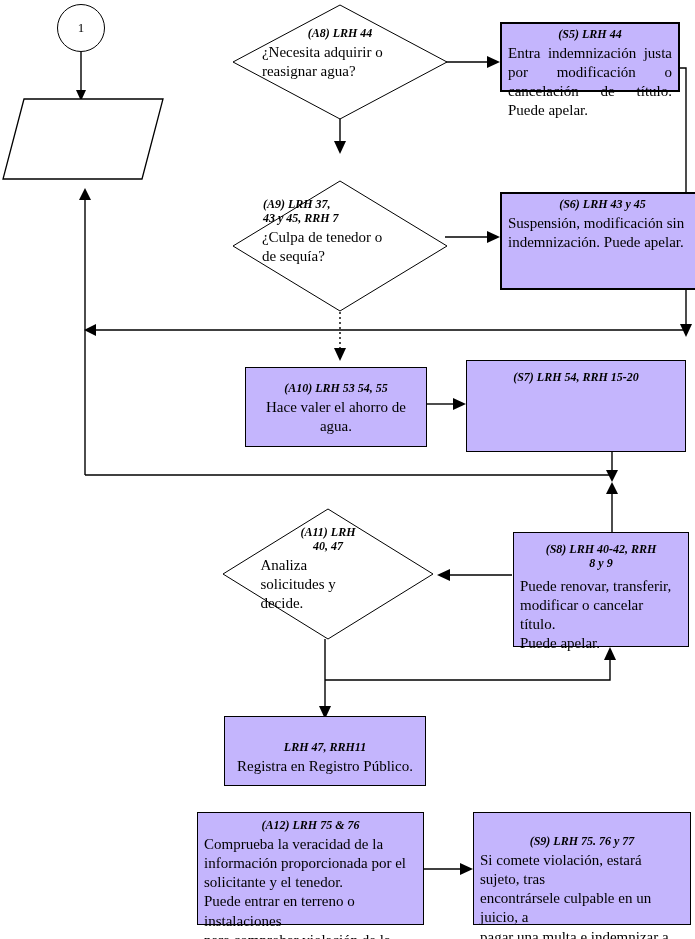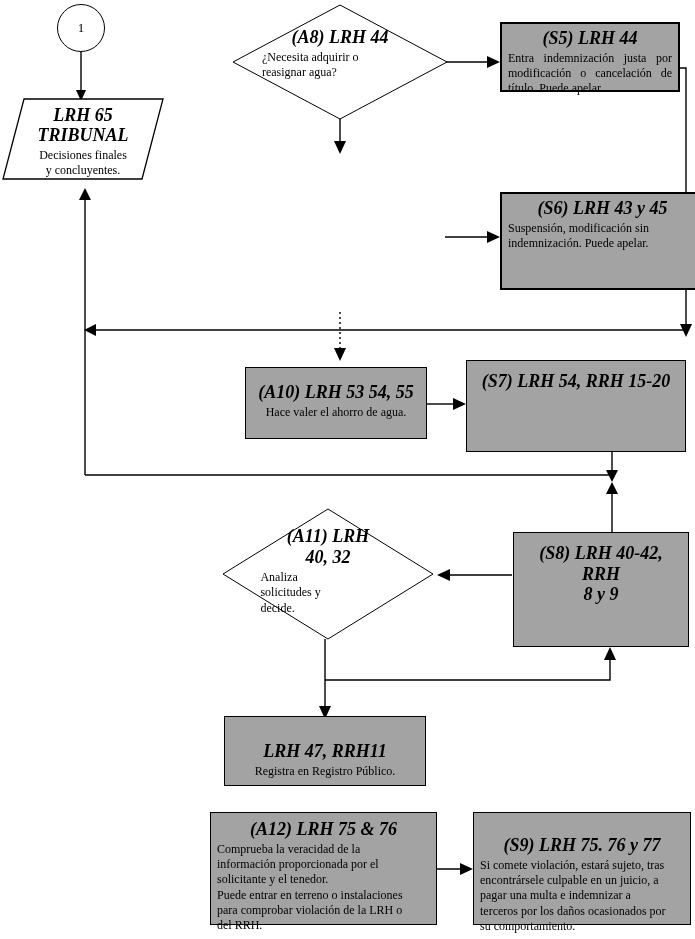--- a/index.html
+++ b/index.html
@@ -10,21 +10,21 @@
     font-family:"Liberation Serif", serif;
     color:#000000;
     overflow:hidden;
   }
   #edges{position:absolute;left:0;top:0;width:695px;height:939px;}
   .node{position:absolute;box-sizing:border-box;}
 
   
   .rect{
     border:1px solid #000;
-    background:#a3a3a3;
+    background:#c4b5fd;
     padding:4px 6px;
   }
   .rect.thick{border:2px solid #000;}
 
   
   .diamond{background:transparent;}
   .diamond .dshape{
     position:absolute;left:0;top:0;width:100%;height:100%;
   }
   .diamond .dcontent{
@@ -43,25 +43,25 @@
 
   
   .circle{
     border:1px solid #000;border-radius:50%;background:#fff;
     display:flex;align-items:center;justify-content:center;
   }
   .circle .ctext{font-size:13px;font-style:normal;}
 
   .ttl{
     font-weight:bold;font-style:italic;
-    font-size:18px;line-height:1.15;text-align:center;
+    font-size:12px;line-height:1.15;text-align:center;
     white-space:pre-line;margin-bottom:2px;
   }
   .body{
-    font-size:12px;line-height:1.28;white-space:pre-line;
+    font-size:15px;line-height:1.28;white-space:pre-line;
   }
   .body.c{text-align:center;}
   .body.l{text-align:left;width:100%;}
   .body.j{text-align:justify;width:100%;}
 </style>
 </head>
 <body>
 
 <div id="canvas">
 
@@ -126,84 +126,92 @@
   </svg>
 
   <div class="node circle" style="left:57px;top:4px;width:48px;height:48px;">
     <span class="ctext">1</span>
   </div>
 
   <div class="node para" style="left:2px;top:98px;width:162px;height:82px;">
     <svg class="pshape" viewBox="0 0 162 82" preserveAspectRatio="none">
       <polygon points="22,1 161,1 140,81 1,81" fill="#fff" stroke="#000" stroke-width="1.3"></polygon>
     </svg>
-    <div class="pcontent">
-      <div class="ttl">LRH 65
-TRIBUNAL</div>
-      <div class="body c">Decisiones  finales
-y concluyentes.</div>
-    </div>
   </div>
 
   <div class="node diamond" style="left:232px;top:4px;width:216px;height:116px;">
     <svg class="dshape" viewBox="0 0 216 116" preserveAspectRatio="none">
       <polygon points="108,1 215,58 108,115 1,58" fill="#fff" stroke="#000" stroke-width="1"></polygon>
     </svg>
     <div class="dcontent" style="top:20%;">
       <div class="ttl">(A8)  LRH 44</div>
       <div class="body l" style="padding-left:8px;">¿Necesita adquirir o
 reasignar agua?</div>
     </div>
   </div>
 
   <div class="node rect thick" style="left:500px;top:22px;width:180px;height:70px;">
     <div class="ttl">(S5)   LRH 44</div>
     <div class="body j">Entra  indemnización  justa por modificación  o  cancelación  de título. Puede apelar.</div>
   </div>
 
+  <div class="node diamond" style="left:232px;top:180px;width:216px;height:132px;">
+    <svg class="dshape" viewBox="0 0 216 132" preserveAspectRatio="none">
+      <polygon points="108,1 215,66 108,131 1,66" fill="#fff" stroke="#000" stroke-width="1"></polygon>
+    </svg>
+    <div class="dcontent" style="top:14%;">
+      <div class="ttl" style="text-align:left;width:100%;padding-left:10px;">(A9)   LRH 37,
+43 y 45, RRH 7</div>
+      <div class="body l" style="padding-left:8px;">¿Culpa de tenedor o
+de sequía?</div>
+    </div>
+  </div>
 
   <div class="node rect thick" style="left:500px;top:192px;width:205px;height:98px;">
     <div class="ttl">(S6)   LRH 43 y 45</div>
     <div class="body l">Suspensión, modificación sin
 indemnización. Puede apelar.</div>
   </div>
 
-  <div class="node rect" style="left:245px;top:367px;width:182px;height:72px;padding-top:14px;">
+  <div class="node rect" style="left:245px;top:367px;width:182px;height:80px;padding-top:14px;">
     <div class="ttl">(A10)   LRH 53 54, 55</div>
     <div class="body c">Hace valer el ahorro de agua.</div>
   </div>
 
   <div class="node rect" style="left:466px;top:360px;width:220px;height:92px;padding-top:10px;">
     <div class="ttl">(S7)   LRH 54, RRH 15-20</div>
   </div>
 
   <div class="node diamond" style="left:222px;top:508px;width:212px;height:132px;">
     <svg class="dshape" viewBox="0 0 212 132" preserveAspectRatio="none">
       <polygon points="106,1 211,66 106,131 1,66" fill="#fff" stroke="#000" stroke-width="1"></polygon>
     </svg>
     <div class="dcontent" style="top:14%;">
       <div class="ttl">(A11)  LRH
-40, 32</div>
+40, 47</div>
       <div class="body l" style="padding-left:26px;">Analiza
 solicitudes y
 decide.</div>
     </div>
   </div>
 
   <div class="node rect" style="left:513px;top:532px;width:176px;height:115px;padding-top:10px;">
     <div class="ttl">(S8)   LRH 40-42, RRH
 8 y 9</div>
+    <div class="body l" style="margin-top:6px;">Puede renovar, transferir,
+modificar o cancelar título.
+Puede apelar.</div>
   </div>
 
   <div class="node rect" style="left:224px;top:716px;width:202px;height:70px;padding-top:24px;">
     <div class="ttl">LRH 47, RRH11</div>
     <div class="body c">Registra en Registro Público.</div>
   </div>
 
-  <div class="node rect" style="left:210px;top:812px;width:227px;height:113px;padding-top:6px;">
+  <div class="node rect" style="left:197px;top:812px;width:227px;height:113px;padding-top:6px;">
     <div class="ttl">(A12)   LRH 75 &amp; 76</div>
     <div class="body l">Comprueba la veracidad de la
 información proporcionada por el
 solicitante y el tenedor.
 Puede entrar en terreno o instalaciones
 para comprobar  violación de la LRH o
 del RRH.</div>
   </div>
 
   <div class="node rect" style="left:473px;top:812px;width:218px;height:113px;padding-top:22px;">

